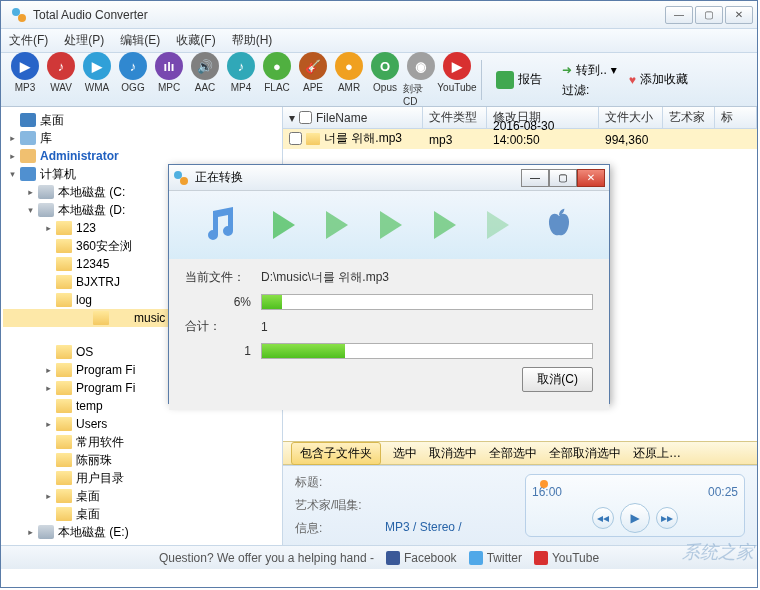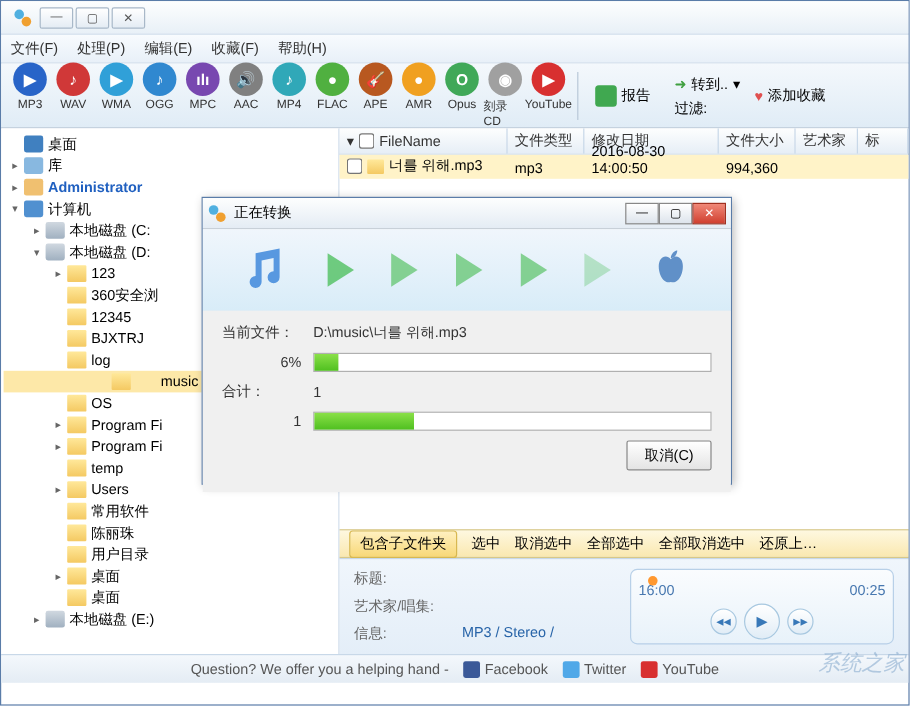--- a/index.html
+++ b/index.html
@@ -76,20 +76,21 @@
 </style>
 </head>
 <body>
 
 <div class="window">
   <div class="titlebar">
     <svg class="ico" viewBox="0 0 16 16">
         <circle cx="5" cy="5" r="4" fill="#50b0e0"></circle>
         <circle cx="11" cy="11" r="4" fill="#f0a030"></circle>
       </svg>
+    <span class="title">Total Audio Converter</span>
     <div class="winbtns">
       <div class="winbtn">—</div>
       <div class="winbtn">▢</div>
       <div class="winbtn">✕</div>
     </div>
   </div>
 
   <div class="menubar">
     <span>文件(F)</span>
     <span>处理(P)</span>
@@ -231,21 +232,21 @@
         <div class="tnode" style="padding-left: 40px;">
           <span class="exp"></span>
           <div class="ico folder"></div>
           <span style="">log</span>
         </div>
         <div class="tnode sel" style="padding-left: 56px; gap: 21px;">
           <span class="exp"></span>
           <div class="ico folder"></div>
           <span style="">music</span>
         </div>
-        <div class="tnode" style="padding-left: 40px;">
+        <div class="tnode" style="padding-left: 40px; margin-top: 16px;">
           <span class="exp"></span>
           <div class="ico folder"></div>
           <span style="">OS</span>
         </div>
         <div class="tnode" style="padding-left: 40px;">
           <span class="exp">▸</span>
           <div class="ico folder"></div>
           <span style="">Program Fi</span>
         </div>
         <div class="tnode" style="padding-left: 40px;">

